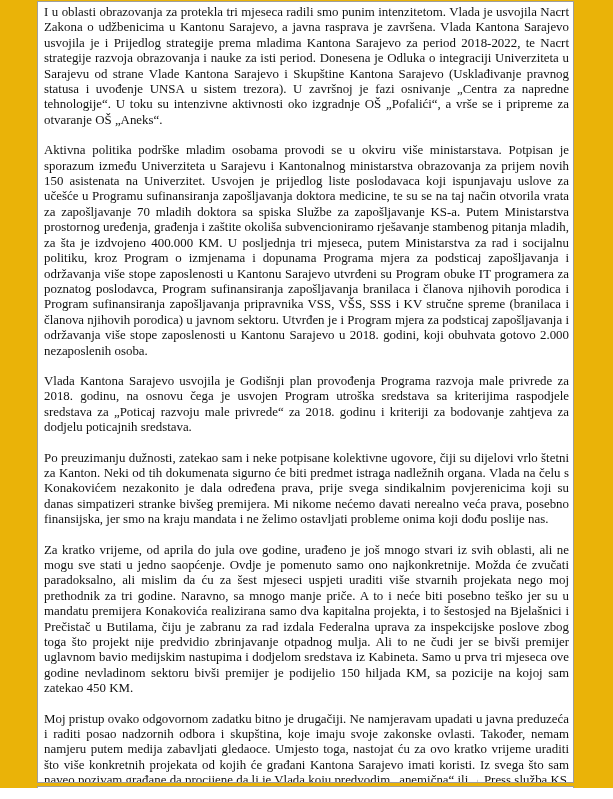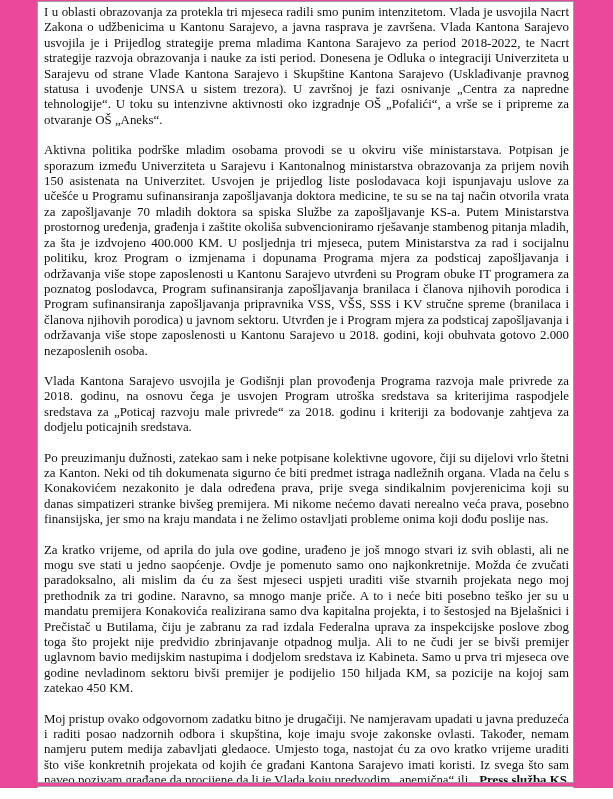--- a/index.html
+++ b/index.html
@@ -4,21 +4,21 @@
 <style>
   html, body {
     margin: 0;
     padding: 0;
     background: #ffffff;
   }
   .page {
     position: relative;
     width: 613px;
     height: 788px;
-    background: #ec4899;
+    background: #eab308;
     overflow: hidden;
     font-family: "Liberation Serif", "DejaVu Serif", serif;
     color: #111111;
   }
   .textbox {
     position: absolute;
     left: 37px;
     top: 1px;
     width: 537px;
     height: 782px;
@@ -37,21 +37,21 @@
   }
   .textbox p.last {
     position: relative;
     margin-bottom: 0;
     padding-right: 0;
   }
   .signature {
     position: absolute;
     right: 2px;
     bottom: 0;
-    font-weight: bold;
+    font-weight: normal;
     background: #ffffff;
     padding-left: 6px;
   }
   .emptybox {
     position: absolute;
     left: 37px;
     top: 786px;
     width: 537px;
     height: 13px;
     border: 1px solid #9e9e9e;

